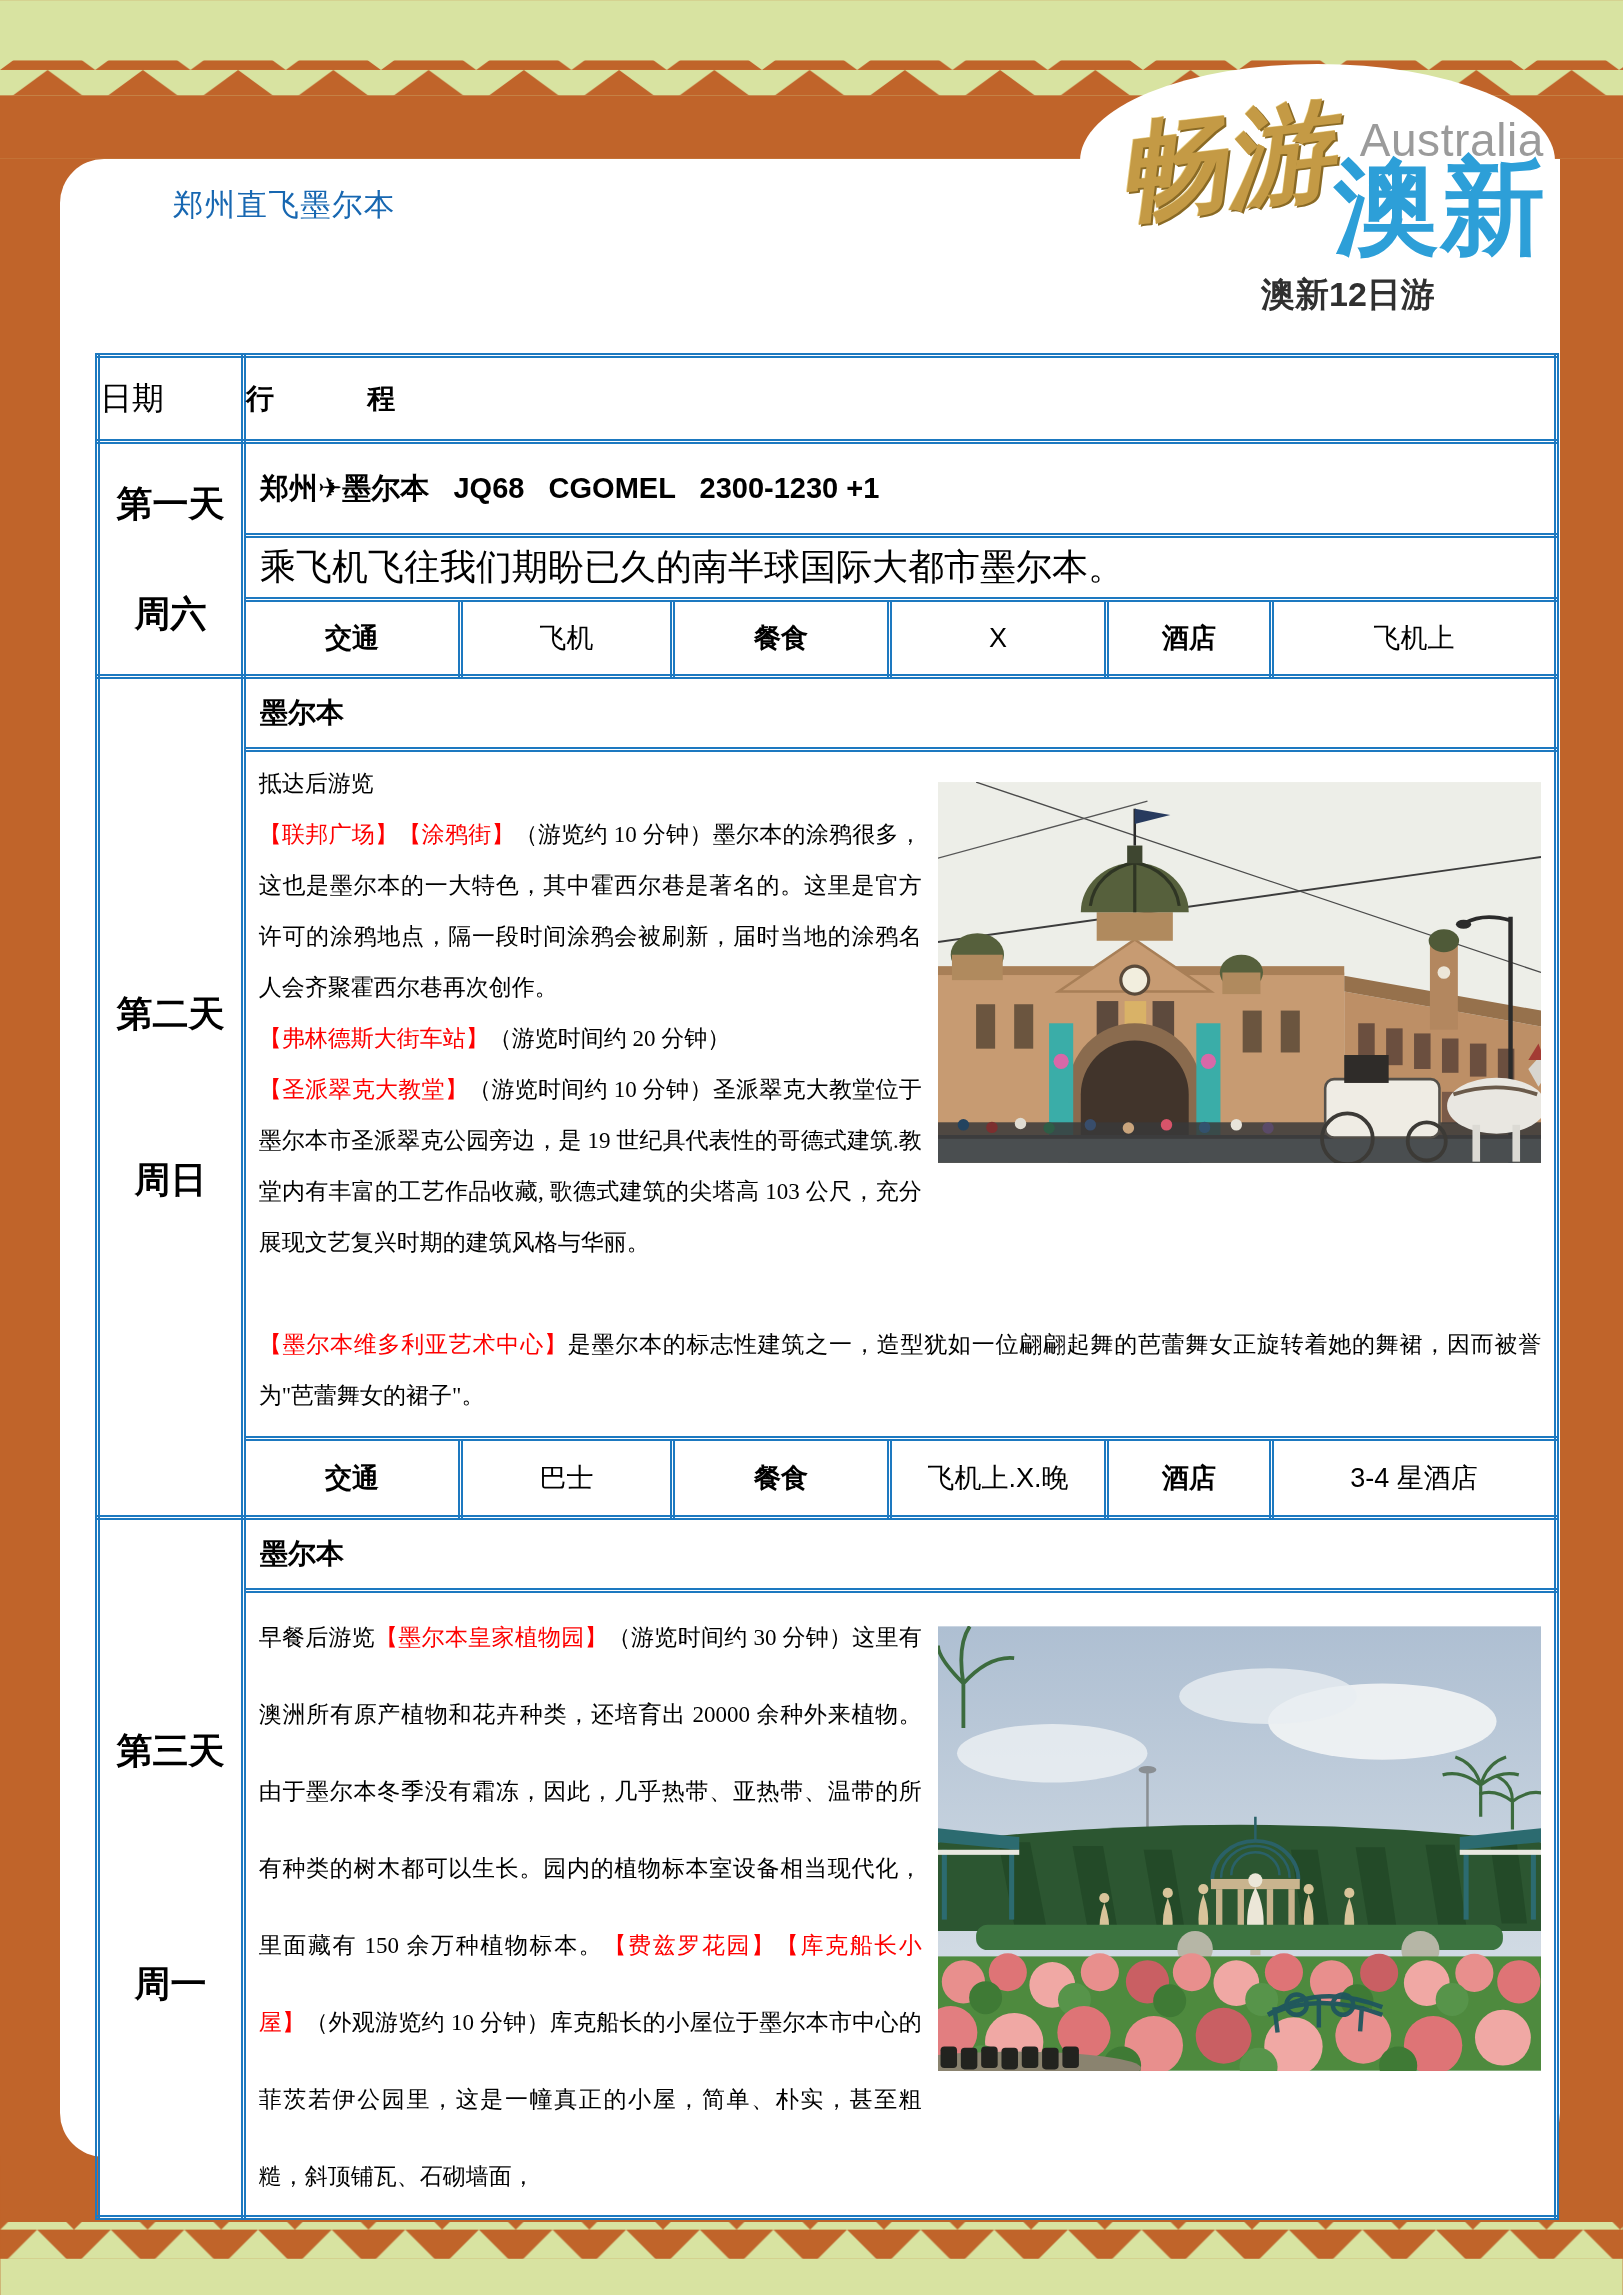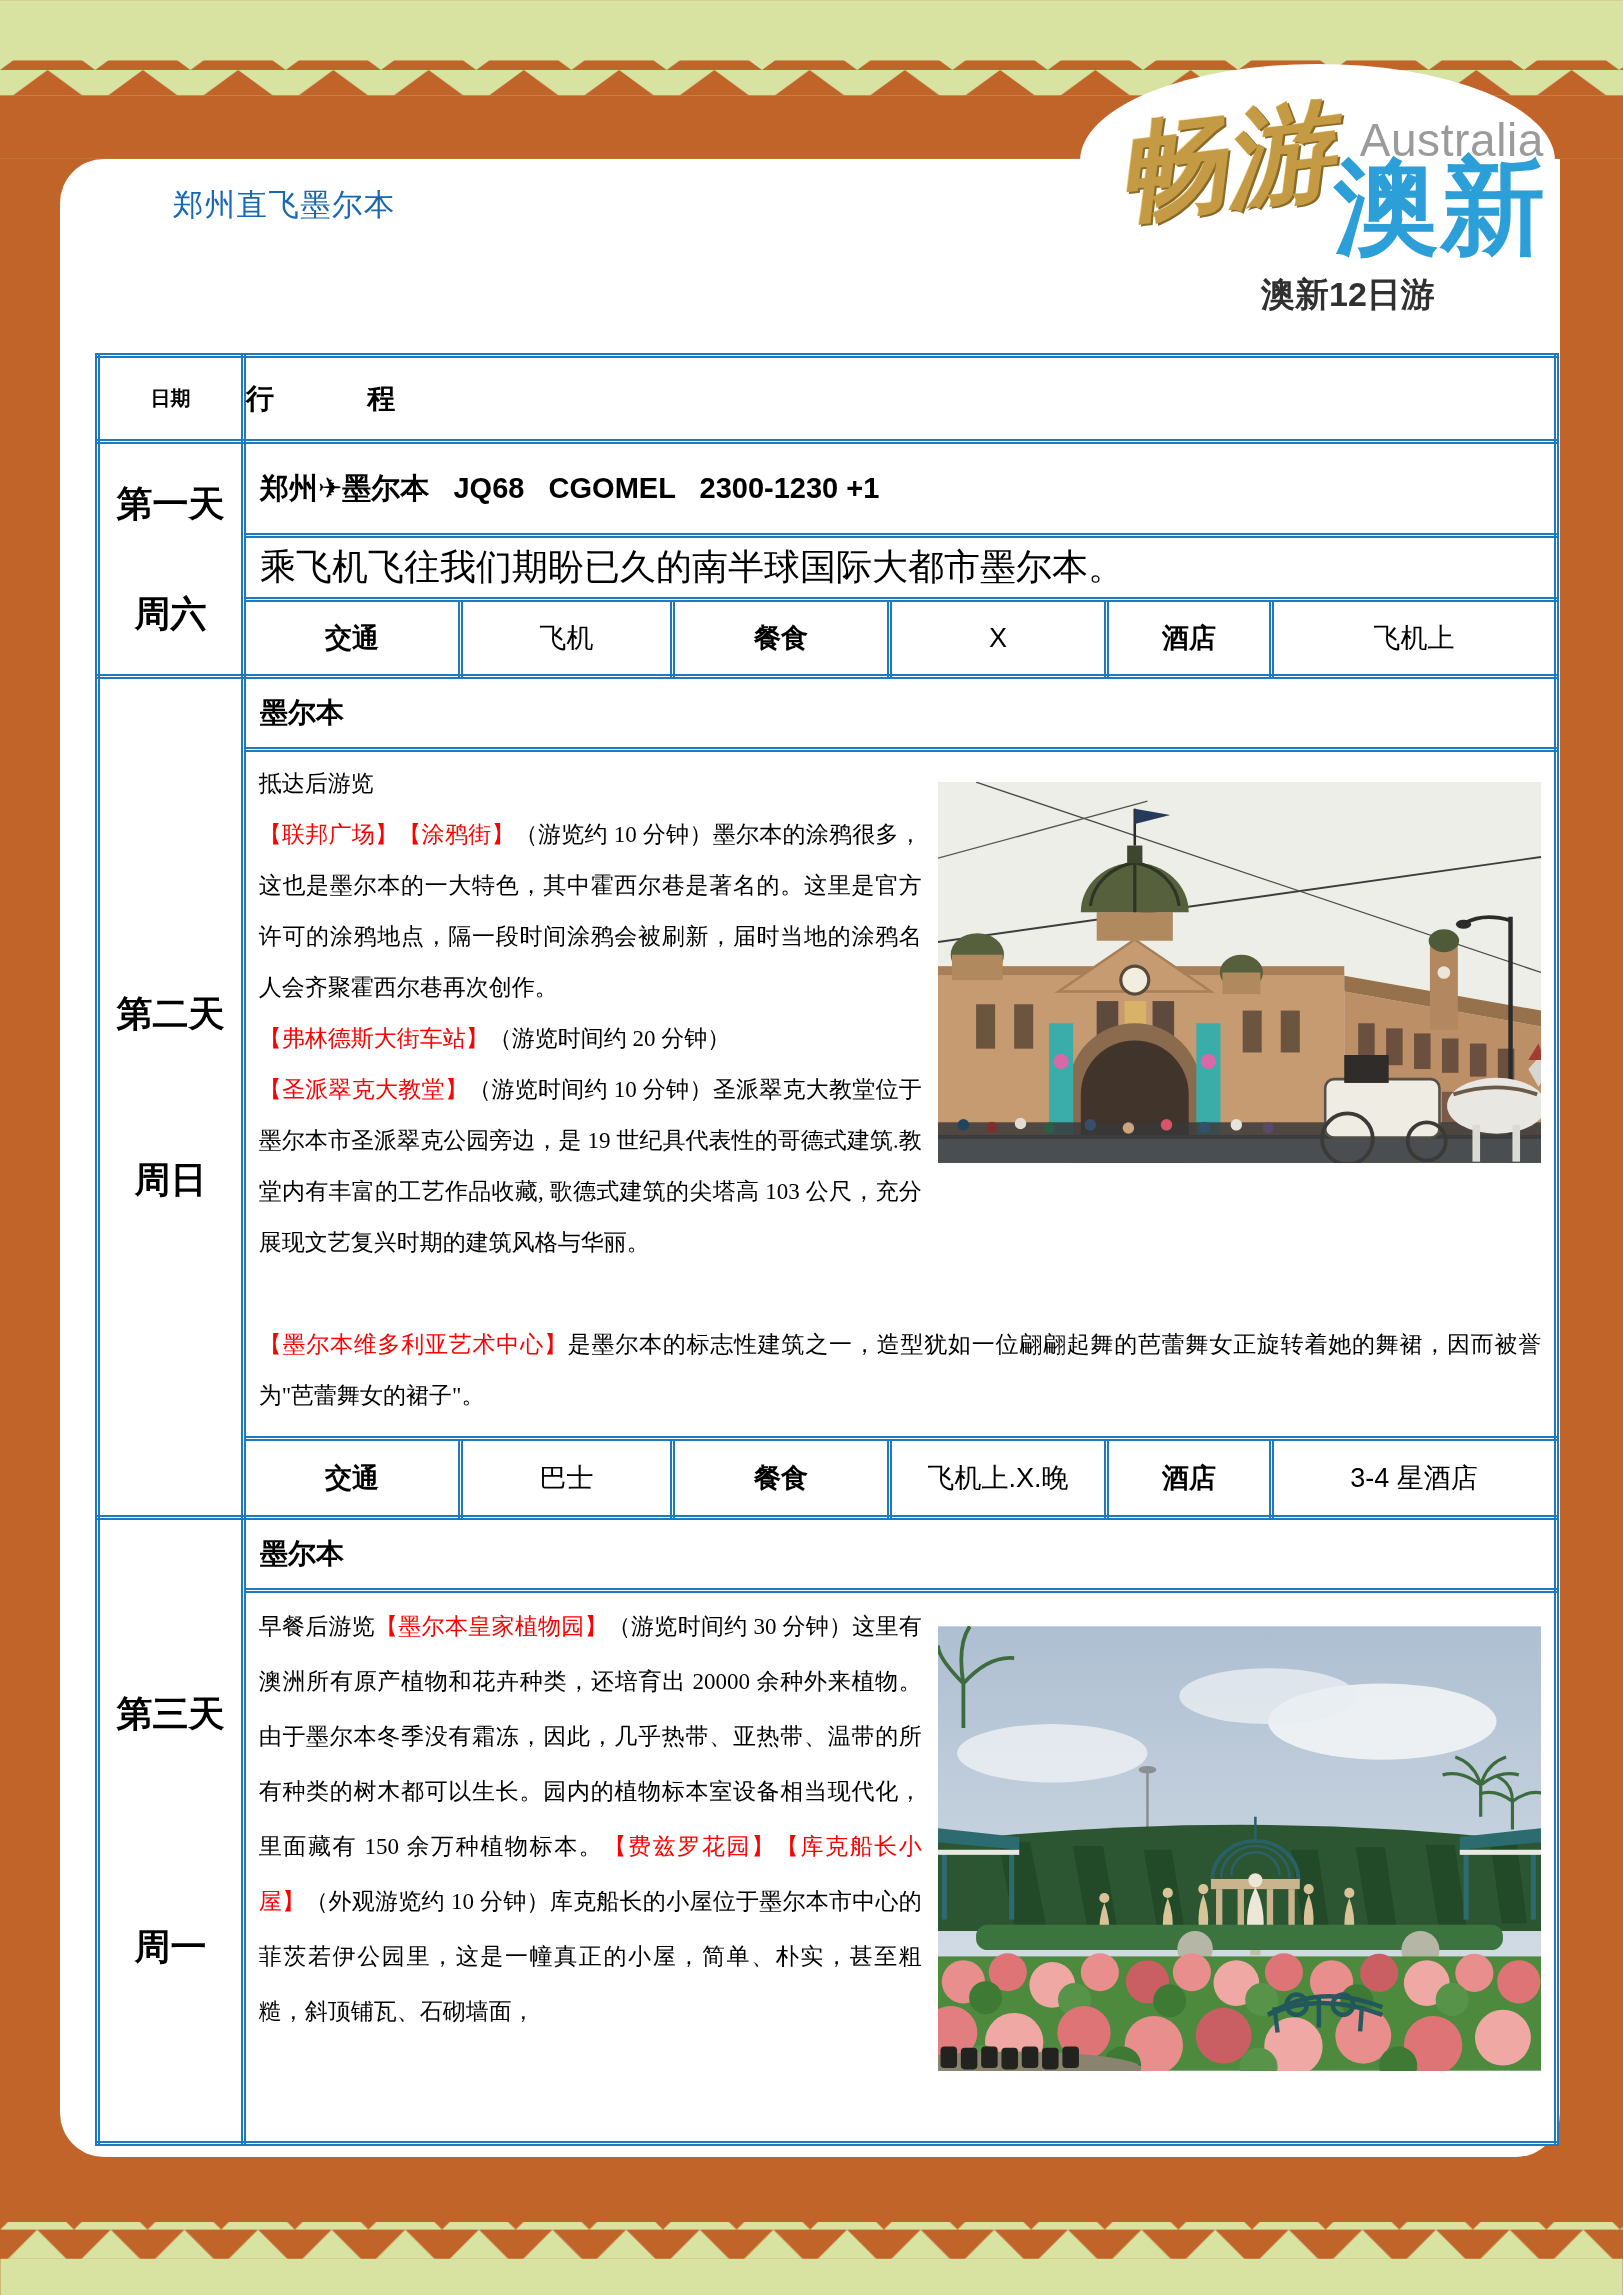--- a/index.html
+++ b/index.html
@@ -38,36 +38,36 @@
   tr.r-head  { height:86px; }
   tr.r-d1a   { height:94px; }
   tr.r-d1b   { height:64px; }
   tr.r-trans { height:77px; }
   tr.r-d2a   { height:73px; }
   tr.r-d2b   { height:689px; }
   tr.r-trans2{ height:79px; }
   tr.r-d3a   { height:73px; }
   tr.r-d3b   { height:553px; }
 
-  td.datehead { text-align:center; vertical-align:middle; font-weight:bold; font-size:20px; }
+  td.datehead { text-align:left; vertical-align:middle; font-weight:normal; font-size:32px; }
   td.itinhead { text-align:left; vertical-align:middle; font-weight:bold; font-size:28px; white-space:pre; }
   td.daycell  { vertical-align:middle; font-weight:bold; font-size:36px; }
   .daybox { display:flex; flex-direction:column; align-items:center; justify-content:center; height:100%; }
   .daybox.g1 { gap:61px; } .daybox.g2 { gap:117px; } .daybox.g3 { gap:184px; }
 
   td.flight   { vertical-align:middle; font-weight:bold; font-size:29px; padding-left:14px; white-space:pre; }
   td.summary  { vertical-align:middle; font-size:36px; padding-left:14px; }
   td.cityhead { vertical-align:middle; font-weight:bold; font-size:28px; padding-left:14px;font-family:Liberation Serif, serif; }
   td.t-label  { text-align:center; vertical-align:middle; font-weight:bold; font-size:27px; }
   td.t-value  { text-align:center; vertical-align:middle; font-size:27px; }
 
   td.desc { vertical-align:top; font-size:23px; text-align:justify; padding:6.4px 12.7px 0 12.7px;font-family:Liberation Serif, serif; }
   td.desc .seg-wrap { white-space:pre-wrap; }
   td.desc-d2 { line-height:51px; }
-  td.desc-d3 { line-height:55px; }
+  td.desc-d3 { line-height:77px; }
   .red { color:#fe0000; }
 
   svg.photo { float:right; display:block; }
   svg.photo-1 { margin:24px 0 11.4px 16.5px; }
   svg.photo-2 { margin:27px 0 11.4px 16.5px; }
 </style>
 </head>
 <body>
 
 <div class="page">

